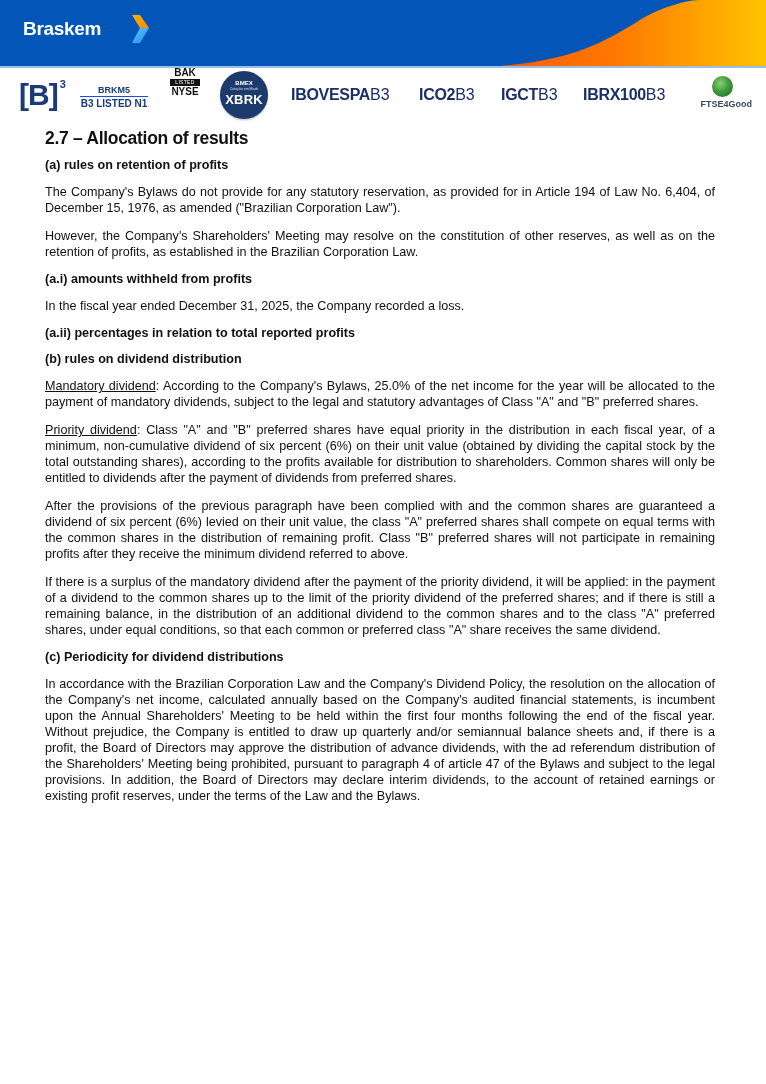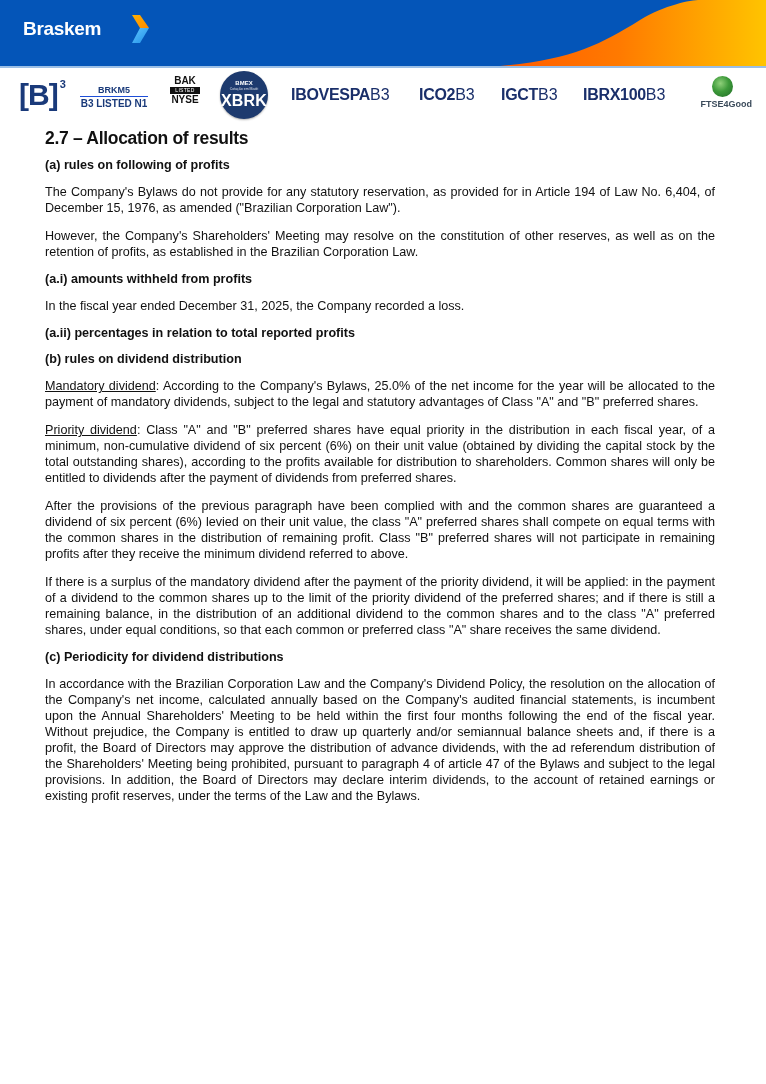--- a/index.html
+++ b/index.html
@@ -15,28 +15,28 @@
   .logo-mark { margin-left: 4px; width: 22px; height: 30px; }
 
   
   .indices { position: absolute; left: 0; top: 68px; width: 766px; height: 54px; padding-left: 31px; }
   .idx { position: absolute; }
   .b3 { left: 19px; top: 10px; font-size: 30px; font-weight: bold; color: #1a3a7a; letter-spacing: -1px; font-family: "Liberation Sans", sans-serif; }
   .b3 sup { font-size: 11px; vertical-align: top; position: relative; top: 0px; margin-left: 2px; }
   .brkm { left: 80px; top: 17px; text-align: center; width: 68px; }
   .brkm .t1 { font-size: 9px; font-weight: bold; color: #1a3a7a; border-bottom: 1px solid #1d4ed8; padding-bottom: 1px; }
   .brkm .t2 { font-size: 10px; color: #1a3a7a; font-weight: bold; margin-top: 1px; }
-  .bak { left: 170px; top: 8px; text-align: center; width: 30px; line-height: 1; }
+  .bak { left: 170px; top: 0; text-align: center; width: 30px; line-height: 1; }
   .bak .t1 { font-size: 10px; font-weight: bold; color: #111; }
   .bak .t2 { font-size: 5px; background: #111; color: #fff; margin: 1px 0; padding: 1px 0; letter-spacing: 0.3px; }
   .bak .t3 { font-size: 10px; font-weight: bold; color: #111; }
   .xbrk { left: 220px; top: 3px; width: 48px; height: 48px; border-radius: 50%; background: #1d3a6e; color: #fff; text-align: center; box-shadow: 0 1px 2px rgba(0,0,0,0.3); }
   .xbrk .t1 { font-size: 6px; font-weight: bold; padding-top: 9px; }
   .xbrk .t2 { font-size: 3.5px; opacity: 0.8; margin-top: 1px; }
-  .xbrk .t3 { font-size: 16px; font-weight: bold; margin-top: 1px; letter-spacing: 0.2px; }
+  .xbrk .t3 { font-size: 13px; font-weight: bold; margin-top: 1px; letter-spacing: 0.2px; }
   .txtidx { top: 18px; font-size: 16px; color: #1a2f6a; font-family: "Liberation Sans", sans-serif; }
   .txtidx b { font-weight: bold; letter-spacing: -0.3px; margin-top: 8px; }
   .txtidx span.sfx { font-weight: normal; }
   .ibov { left: 291px; }
   .ico2 { left: 419px; }
   .igct { left: 501px; }
   .ibrx { left: 583px; }
   .ftse { left: 692px; top: 8px; width: 60px; text-align: right; }
   .ftse .globe { width: 21px; height: 21px; border-radius: 50%; margin: 0 auto;
                  background: radial-gradient(circle at 40% 35%, #8fd07a 0%, #3d9a3a 45%, #1f6a25 100%); }
@@ -118,21 +118,21 @@
 
   <div class="idx ftse">
     <div class="globe"></div>
     <div class="t">FTSE4Good</div>
   </div>
 </div>
 
 <div class="content">
   <h1>2.7 – Allocation of results</h1>
 
-  <h2>(a) rules on following of profits</h2>
+  <h2>(a) rules on retention of profits</h2>
   <p>The Company's Bylaws do not provide for any statutory reservation, as provided for in Article 194 of Law No. 6,404, of December 15, 1976, as amended ("Brazilian Corporation Law").</p>
   <p>However, the Company's Shareholders' Meeting may resolve on the constitution of other reserves, as well as on the retention of profits, as established in the Brazilian Corporation Law.</p>
 
   <h2>(a.i) amounts withheld from profits</h2>
   <p>In the fiscal year ended December 31, 2025, the Company recorded a loss.</p>
 
   <h2>(a.ii) percentages in relation to total reported profits</h2>
 
   <h2>(b) rules on dividend distribution</h2>
   <p><span class="u">Mandatory dividend</span><span>: According to the Company's Bylaws, 25.0% of the net income for the year will be allocated to the payment of mandatory dividends, subject to the legal and statutory advantages of Class "A" and "B" preferred shares.</span></p>

